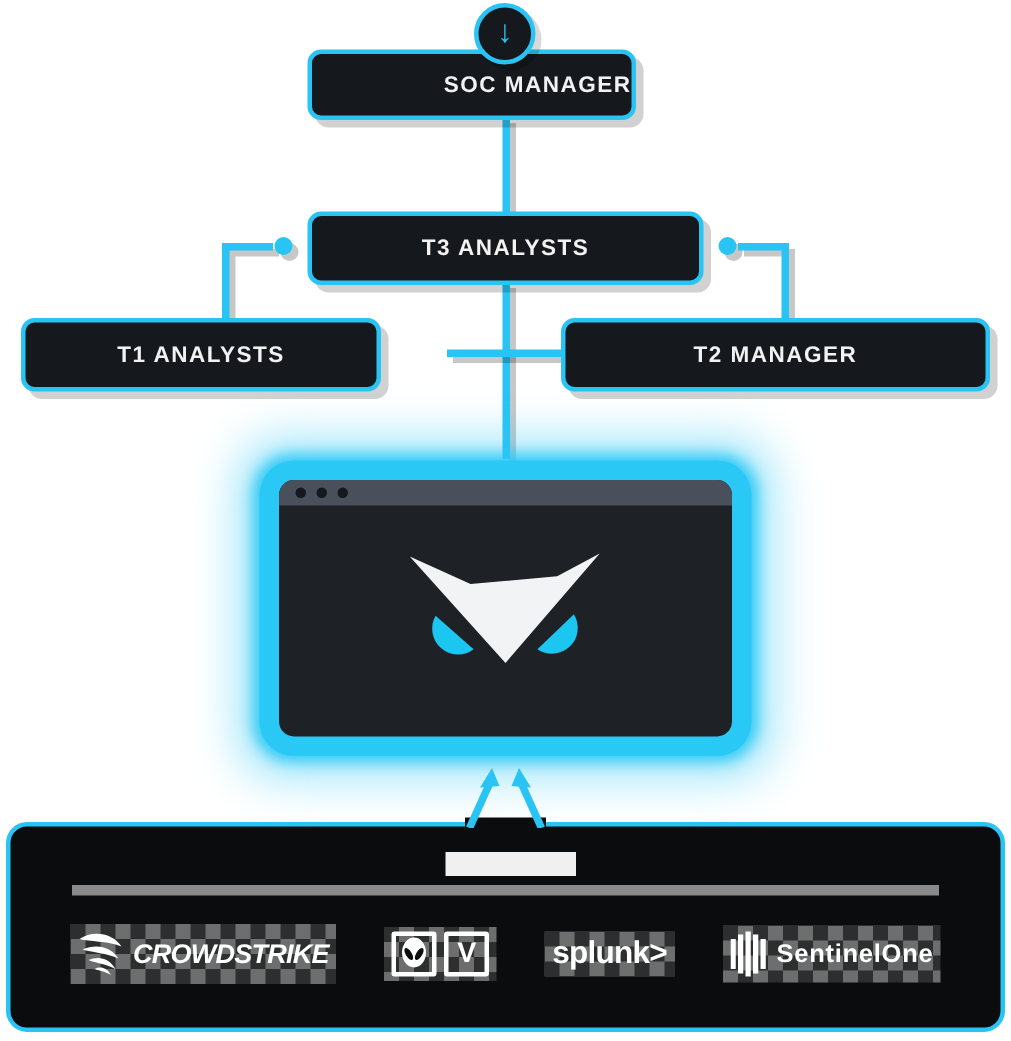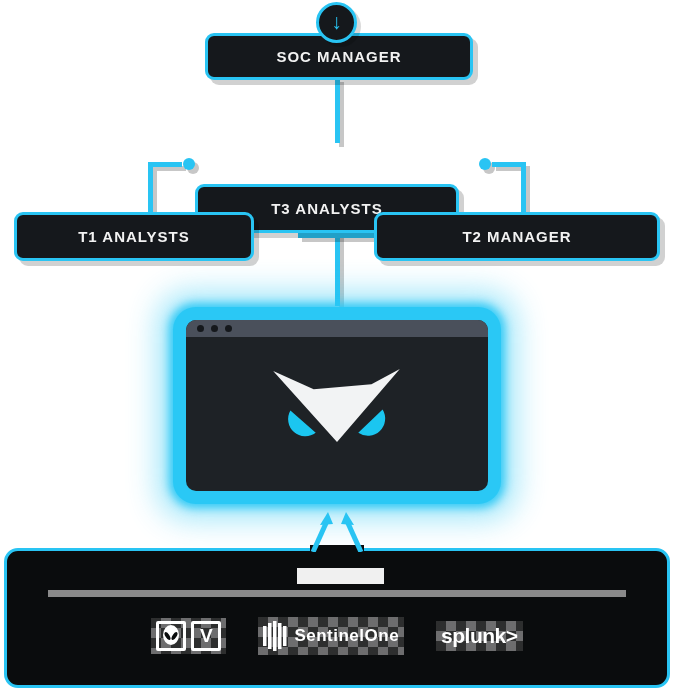--- a/index.html
+++ b/index.html
@@ -9,22 +9,22 @@
     font-family:"Liberation Sans",sans-serif;
   }
   
   .node{
     position:absolute;display:flex;align-items:center;justify-content:center;
     background:#15181C;border:3px solid #29C4F3;border-radius:9px;
     color:#F2F2F2;font-weight:bold;font-size:15px;letter-spacing:1px;
     box-shadow:5px 5px 0 rgba(0,0,0,0.18);
     z-index:2;
   }
-  .node-soc{left:205px;top:33px;width:268px;height:47px;}
-  .node-t3{left:195px;top:141px;width:264px;height:49px;margin-top:43px;}
+  .node-soc{left:205px;top:33px;width:219px;height:47px;justify-content:flex-end;}
+  .node-t3{left:205px;top:141px;width:264px;height:49px;}
   .node-t1{left:14px;top:212px;width:240px;height:49px;}
   .node-t2{left:374px;top:212px;width:286px;height:49px;}
 
   .circle-icon{
     position:absolute;left:316px;top:2px;width:41px;height:41px;border-radius:50%;
     background:#15181C;border:3px solid #29C4F3;display:flex;align-items:center;justify-content:center;
     z-index:3;box-shadow:4px 4px 0 rgba(0,0,0,0.15);
   }
   .circle-icon span{color:#29C4F3;font-size:21px;font-weight:bold;line-height:1;transform:translateY(-1px);}
 
@@ -134,43 +134,52 @@
     <line x1="61" y1="40" x2="47" y2="9" stroke="#29C4F3" stroke-width="5"></line>
     <polygon points="20,13 28,0 33,12" fill="#29C4F3"></polygon>
     <polygon points="41,12 46,0 54,13" fill="#29C4F3"></polygon>
   </svg>
 
   <div class="redacted"></div>
   <div class="divider"></div>
 
   <div class="logo-row">
 
+    <div class="lg">
+      <svg width="30" height="34" viewBox="0 0 30 34">
+        <path d="M1,7 C10,1 23,3 29,12 C19,8 8,9 1,7 Z" fill="#fff"></path>
+        <path d="M3,14 C12,10 22,12 27,20 C18,16 9,16 3,14 Z" fill="#fff"></path>
+        <path d="M7,21 C14,18 21,20 25,27 C17,23 11,23 7,21 Z" fill="#fff"></path>
+        <path d="M11,27 C15,25 19,26 22,31 C17,28 13,28 11,27 Z" fill="#fff"></path>
+      </svg>
+      <span class="cs-text">CROWDSTRIKE</span>
+    </div>
 
     <div class="lg av-wrap">
       <div class="av-box">
         <svg width="22" height="24" viewBox="0 0 22 24">
           <ellipse cx="11" cy="11" rx="8" ry="10" fill="#fff"></ellipse>
           <ellipse cx="7.5" cy="12" rx="2" ry="4.5" fill="#0A0C0D" transform="rotate(-32 7.5 12)"></ellipse>
           <ellipse cx="14.5" cy="12" rx="2" ry="4.5" fill="#0A0C0D" transform="rotate(32 14.5 12)"></ellipse>
         </svg>
       </div>
       <div class="av-box">
         <span class="av-v">V</span>
       </div>
     </div>
 
     <div class="lg">
+      <span class="sp-text">splunk&gt;</span>
+    </div>
+
+    <div class="lg">
       <svg width="24" height="32" viewBox="0 0 24 32">
         <rect x="0" y="6" width="3.5" height="20" fill="#fff"></rect>
         <rect x="5" y="3" width="3.5" height="26" fill="#fff"></rect>
         <rect x="10" y="1" width="3.5" height="30" fill="#fff"></rect>
         <rect x="15" y="3" width="3.5" height="26" fill="#fff"></rect>
         <rect x="20" y="6" width="3.5" height="20" fill="#fff"></rect>
       </svg>
       <span class="s1-text">SentinelOne</span>
     </div>
 
-    <div class="lg">
-      <span class="sp-text">splunk&gt;</span>
-    </div>
-
   </div>
 </div>
 
 </body></html>

